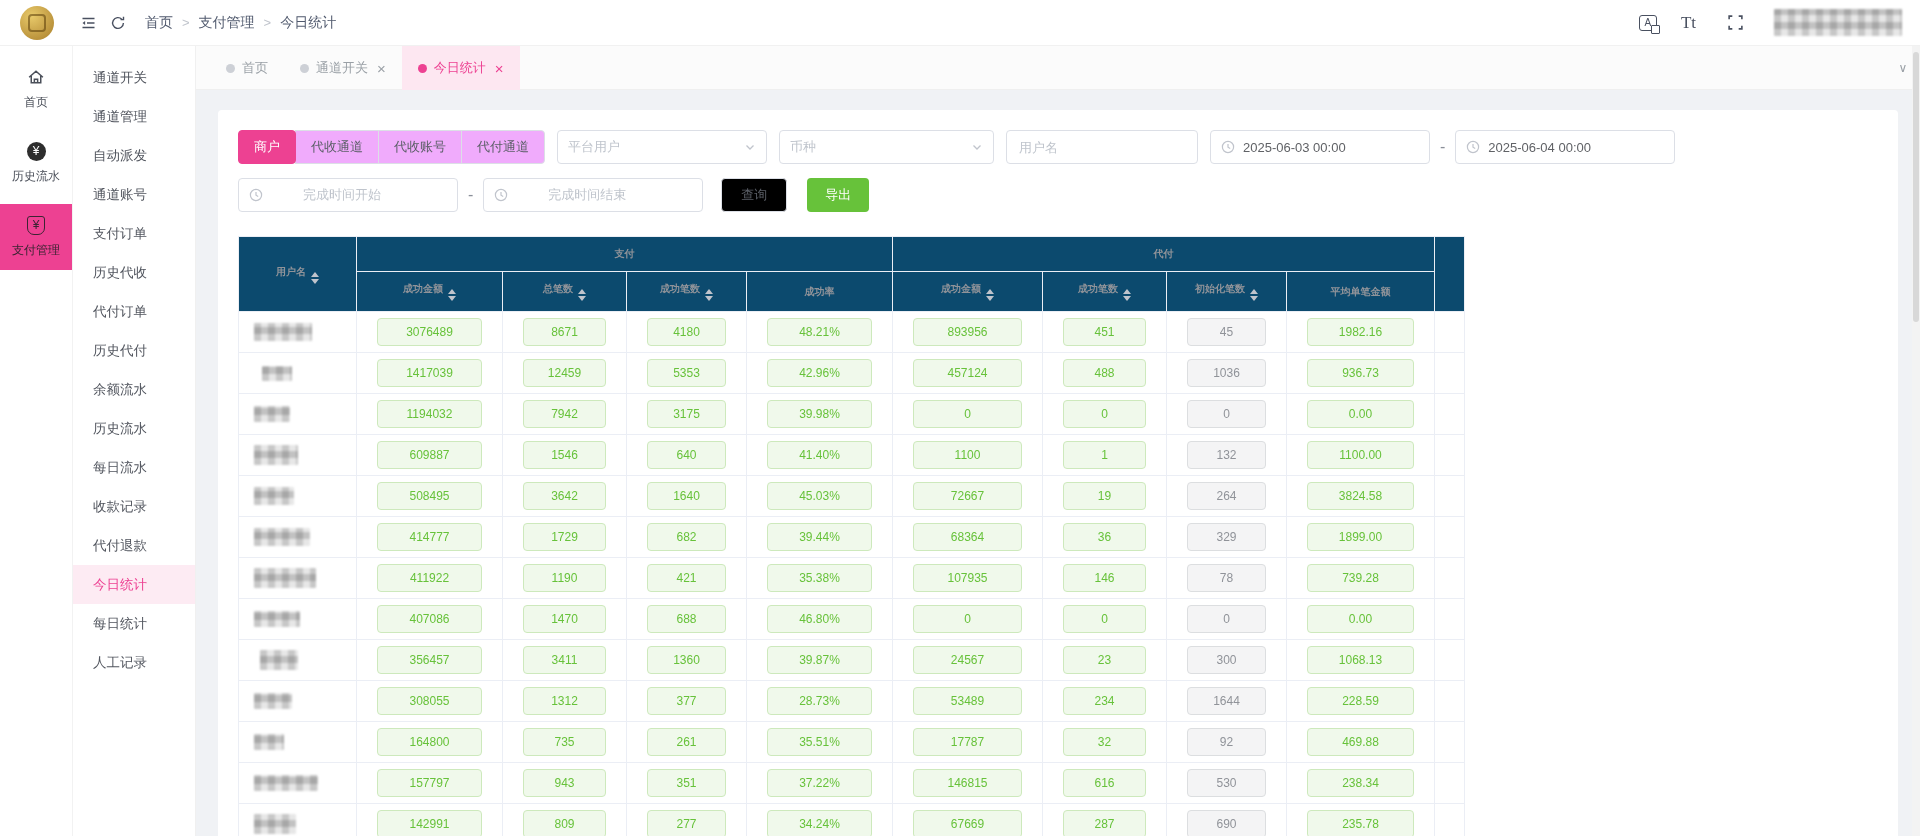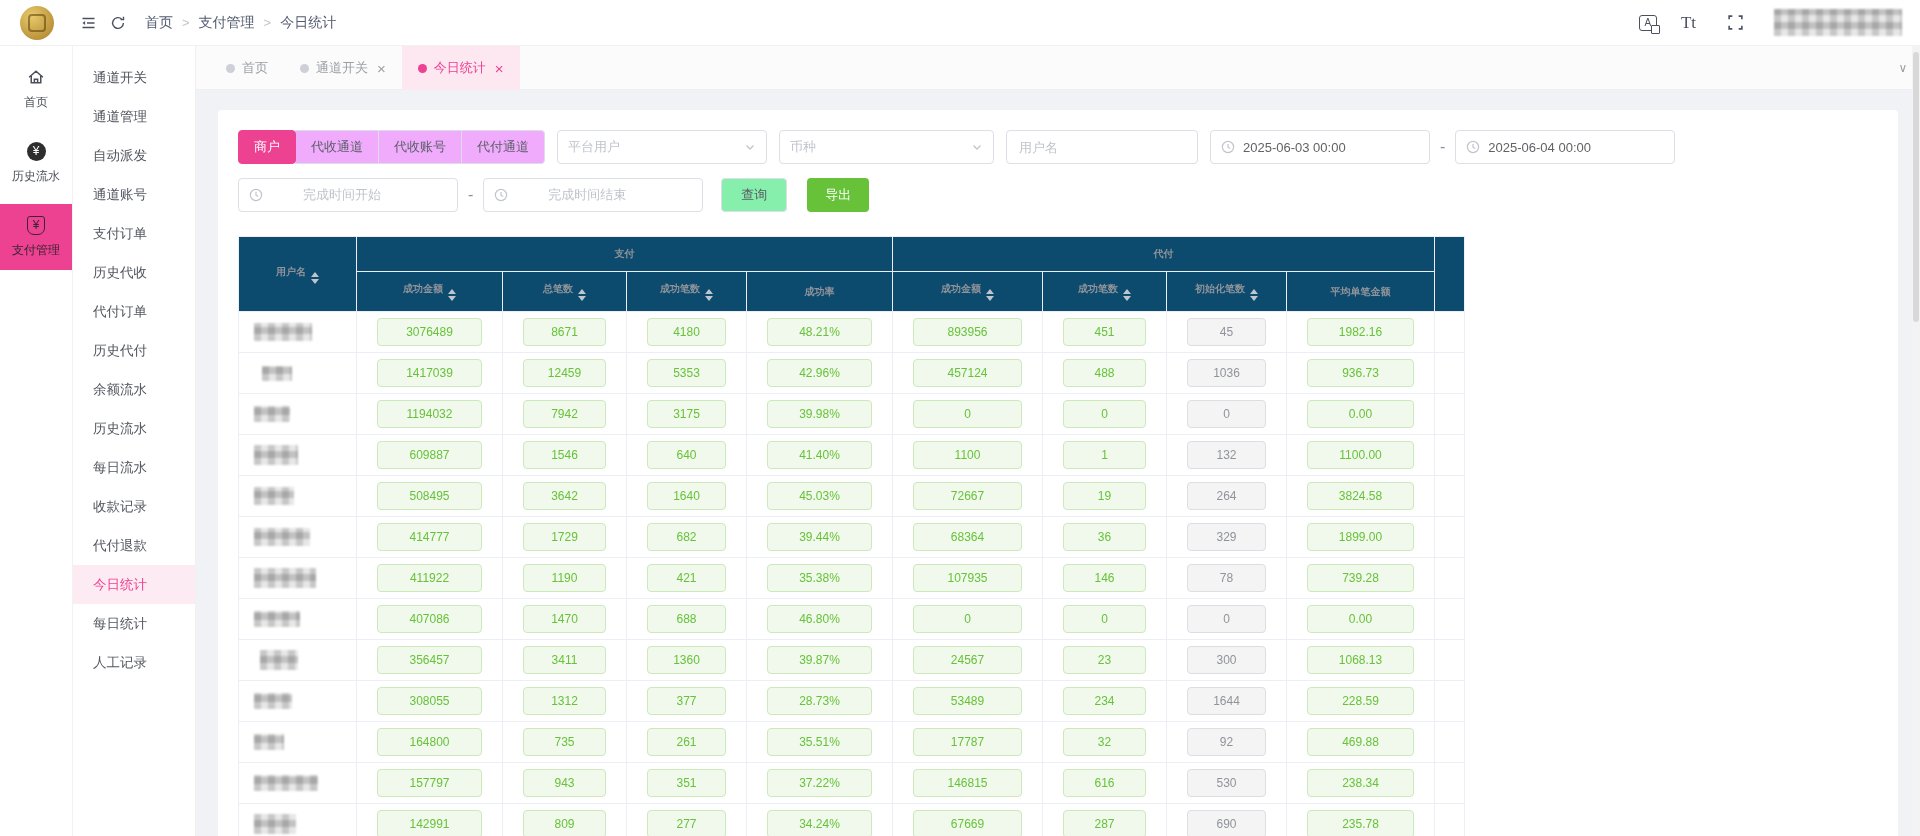--- a/index.html
+++ b/index.html
@@ -60,21 +60,21 @@
   .type-btn.active { background:#ed4192; border-color:#ed4192; color:#fff; position:relative; border-radius:4px; }
   .ctl { height:34px; border:1px solid #dcdfe6; border-radius:4px; background:#fff; display:flex; align-items:center; font-size:13px; }
   .select { justify-content:space-between; padding:0 10px; color:#bfc4cc; cursor:pointer; }
   .sel-210 { width:210px; } .sel-215 { width:215px; }
   .input-wrap { width:192px; }
   .input-wrap input { border:none; outline:none; width:100%; font-size:13px; color:#606266; padding:0 12px; background:transparent; font-family:inherit; }
   .input-wrap input::placeholder { color:#bfc4cc; }
   .date { width:220px; padding:0 10px; gap:8px; color:#606266; cursor:pointer; }
   .date.placeholder { color:#bfc4cc;gap:40px; }
   .range-sep { color:#8a8f99; margin:0 -2px; }
-  .btn-plain { height:34px; padding:0 19px; border:1px solid #dcdfe6; border-radius:4px; background:#86efac; color:#5a5e66; font-size:13px; cursor:pointer; margin-left:6px; font-family:inherit; }
+  .btn-plain { height:34px; padding:0 19px; border:1px solid #dcdfe6; border-radius:4px; background:#000000; color:#5a5e66; font-size:13px; cursor:pointer; margin-left:6px; font-family:inherit; }
   .btn-success { height:34px; padding:0 18px; border:none; border-radius:4px; background:#67c23a; color:#fff; font-size:13px; cursor:pointer; margin-left:8px; font-family:inherit; }
 
   
   .table-wrap { margin-top:24px; }
   table { border-collapse:collapse; table-layout:fixed; width:1226px; }
   th, td { border:1px solid #ebeef5; }
   th { background:#0c4a6e; color:#909399; font-weight:700; font-size:10px; text-align:center; }
   .group-th { height:35px; }
   .col-th { height:40px; cursor:pointer; }
   .username-th { cursor:pointer; }

